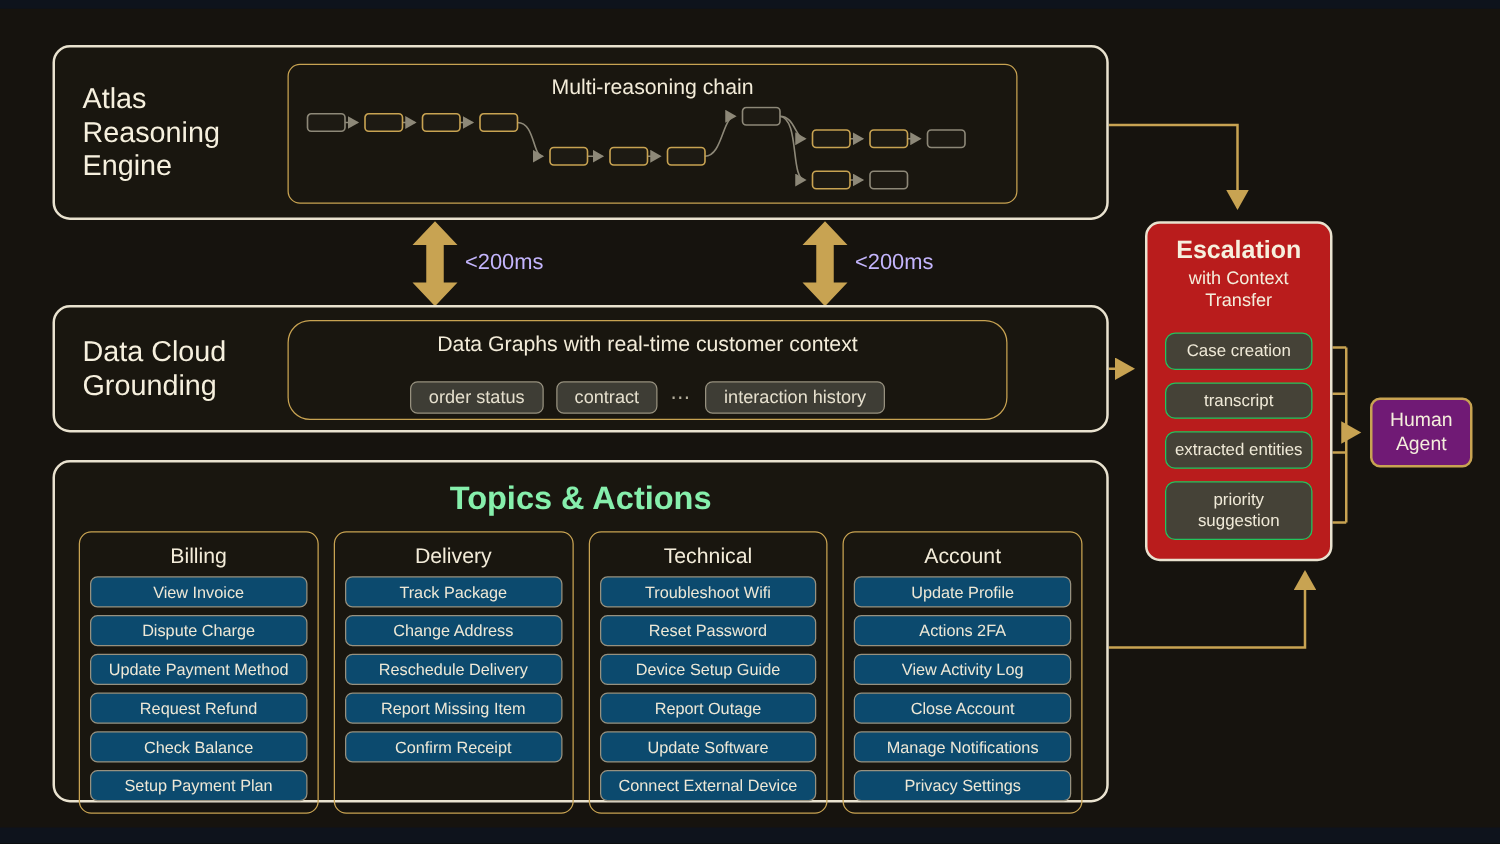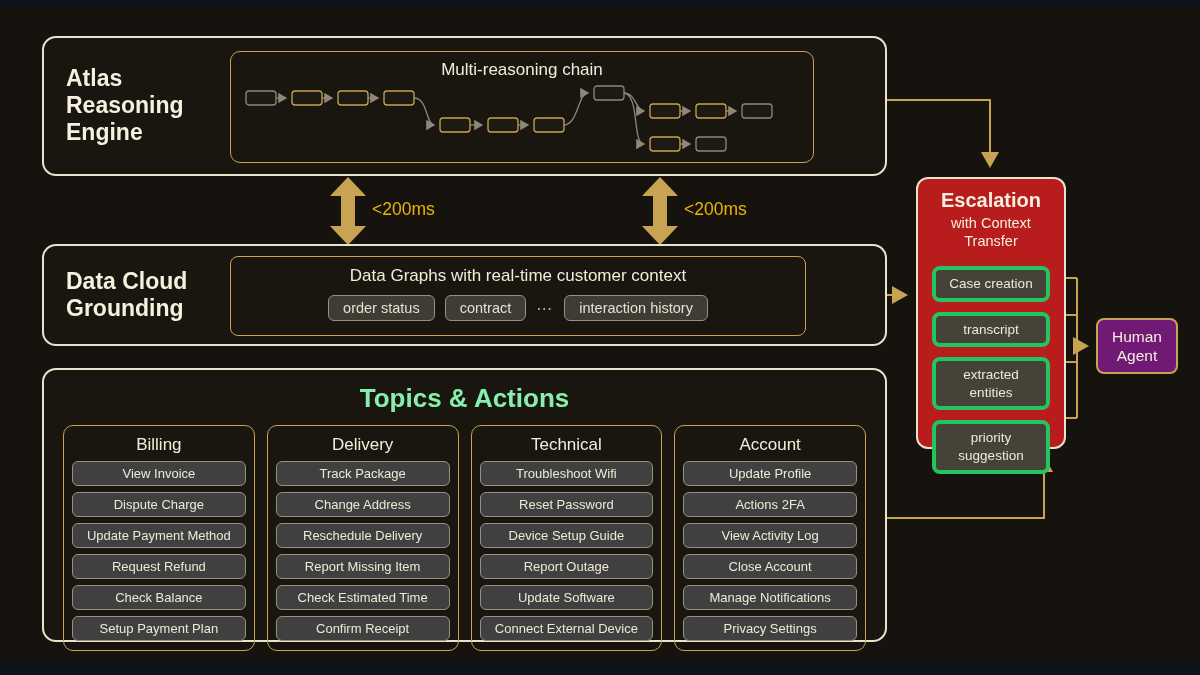--- a/index.html
+++ b/index.html
@@ -13,73 +13,73 @@
   .bar.top { top:0; height:7px; }
   .bar.bottom { bottom:0; height:13px; }
 
   .overlay { position:absolute; left:0; top:0; pointer-events:none; }
   .conn { stroke:#c8a352; stroke-width:2; fill:none; }
 
   .box { position:absolute; border:2px solid #e9e2cf; border-radius:14px; background:#19160f; }
 
   .section-title {
     position:absolute; left:22px; top:50%; transform:translateY(-50%);
-    width:160px; font-size:23px; font-weight:bold; line-height:1.18; color:#f6f0de;
+    width:160px; font-size:23px; font-weight:normal; line-height:1.18; color:#f6f0de;
   }
 
   
   .atlas { left:42px; top:36px; width:845px; height:140px; }
   .chainbox {
     position:absolute; left:186px; top:13px; width:584px; height:112px;
     border:1.5px solid #c8a352; border-radius:10px; text-align:center; padding-top:8px;
   }
   .inner-title { font-size:17px; color:#f3ecd9; }
   .chain-svg { display:block; margin:5px auto 0; }
   .cgold { fill:#1d1a13; stroke:#c8a352; stroke-width:1.3; }
   .cgray { fill:#1d1a13; stroke:#8d8878; stroke-width:1.3; }
   .carrow path { stroke:#8d8878; stroke-width:1.3; fill:none; }
 
   
-  .latency { position:absolute; font-size:17.5px; color:#eab308; }
+  .latency { position:absolute; font-size:17.5px; color:#c4b5fd; }
   .l1 { left:372px; top:199px; }
   .l2 { left:684px; top:199px; }
 
   
   .datacloud { left:42px; top:244px; width:845px; height:102px; }
   .datagraphs {
     position:absolute; left:186px; top:10px; width:576px; height:80px;
-    border:1.5px solid #c8a352; border-radius:8px; text-align:center; padding-top:9px;
-  }
-  .pill-row { display:flex; justify-content:center; align-items:center; gap:10px; margin-top:9px; }
+    border:1.5px solid #c8a352; border-radius:18px; text-align:center; padding-top:9px;
+  }
+  .pill-row { display:flex; justify-content:center; align-items:center; gap:10px; margin-top:19px; }
   .pill {
     background:#3e3d35; border:1px solid #97917f; border-radius:6px;
     padding:4px 14px; font-size:14.5px; color:#e6e0ce; white-space:nowrap;
   }
   .dots { color:#b5af9d; font-size:16px; letter-spacing:2px; }
 
   
   .topics { left:42px; top:368px; width:845px; height:274px; }
   .topics-title { text-align:center; font-size:26px; font-weight:bold; margin-top:13px; color:#86efac; }
   .cols { display:flex; gap:12px; padding:0 19px; margin-top:11px; }
   .col { flex:1; border:1.5px solid #c8a352; border-radius:10px; padding:7px 8px 9px; }
   .col-title { text-align:center; font-size:17px; margin:2px 0 3px; color:#f3ecd9; }
   .tpill {
-    margin-top:6px; background:#404040; border:1px solid #97917f; border-radius:6px;
+    margin-top:6px; background:#0c4a6e; border:1px solid #97917f; border-radius:6px;
     text-align:center; font-size:13px; padding:4px 2px; color:#eee8d6; white-space:nowrap;
   }
 
   
   .escalation {
     left:916px; top:177px; width:150px; height:272px; border-radius:12px;
     background:#b91c1c; text-align:center;
   }
   .esc-title { font-size:20px; font-weight:bold; margin-top:10px; color:#f6f0de; }
   .esc-sub { font-size:14.5px; line-height:1.25; margin-top:2px; width:112px; margin-left:auto; margin-right:auto; }
   .epill {
-    width:118px; margin:10px auto 0; background:#454237; border:4px solid #22c55e;
+    width:118px; margin:10px auto 0; background:#454237; border:1px solid #22c55e;
     border-radius:8px; font-size:13.5px; line-height:1.3; padding:5px 6px; color:#efe9d7;
   }
   .epill.first { margin-top:16px; }
 
   
   .human {
     left:1096px; top:318px; width:82px; height:56px; border:2px solid #c8a352;
     border-radius:8px; display:flex; align-items:center; justify-content:center;
     text-align:center; font-size:15.5px; line-height:1.25; background:#701a75;
   }
@@ -176,21 +176,20 @@
         <div class="tpill">Request Refund</div>
         <div class="tpill">Check Balance</div>
         <div class="tpill">Setup Payment Plan</div>
       </div>
       <div class="col">
         <div class="col-title">Delivery</div>
         <div class="tpill">Track Package</div>
         <div class="tpill">Change Address</div>
         <div class="tpill">Reschedule Delivery</div>
         <div class="tpill">Report Missing Item</div>
-        <div class="tpill">Check Estimated Time</div>
         <div class="tpill">Confirm Receipt</div>
       </div>
       <div class="col">
         <div class="col-title">Technical</div>
         <div class="tpill">Troubleshoot Wifi</div>
         <div class="tpill">Reset Password</div>
         <div class="tpill">Device Setup Guide</div>
         <div class="tpill">Report Outage</div>
         <div class="tpill">Update Software</div>
         <div class="tpill">Connect External Device</div>

